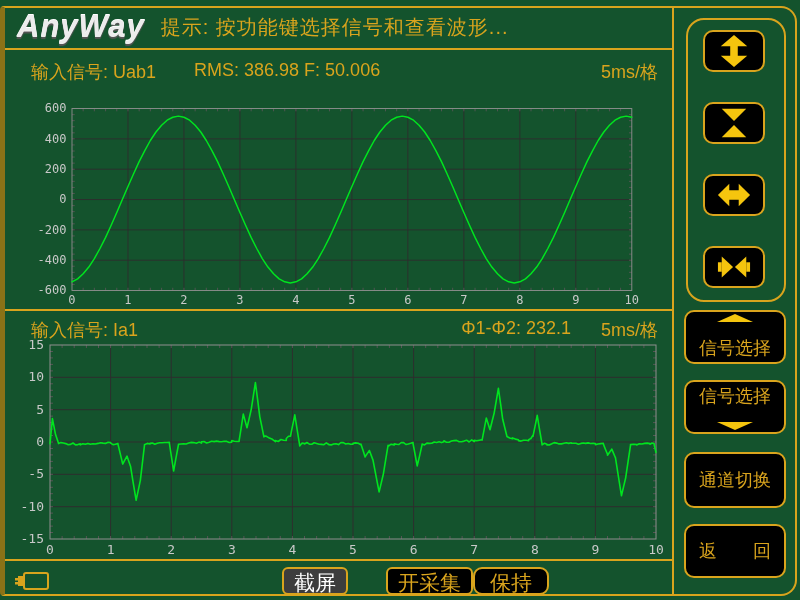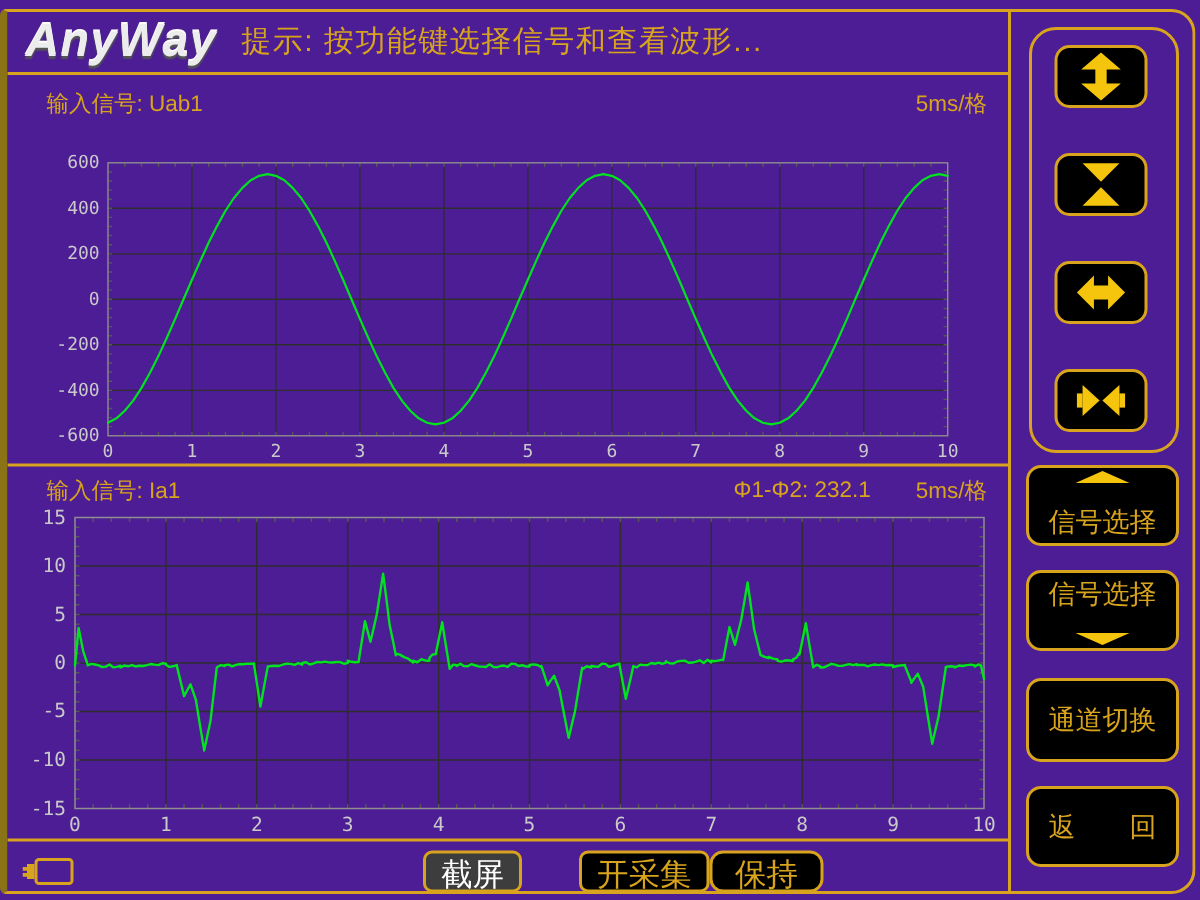--- a/index.html
+++ b/index.html
@@ -1,31 +1,31 @@
 <!DOCTYPE html>
 <html style="--accent: #d9a41d; --accent-bright: #f5c50e; --waveform-green: #00e41f; --grid-color: #2e2e2e; --frame-color: #8f8f8f; --tick-text-color: #c9c9c9; --active-button-bg: #3d3d3d;"><head>
 <meta charset="utf-8">
 <style>
   html,body{margin:0;padding:0;background:#000;}
   body{width:800px;height:600px;overflow:hidden;font-family:"Liberation Sans","DejaVu Sans",sans-serif;}
-  .screen{position:relative;width:800px;height:600px;background:#4c1d95;color:var(--accent,#d9a41d);}
+  .screen{position:relative;width:800px;height:600px;background:#14532d;color:var(--accent,#d9a41d);}
   .frame{position:absolute;top:6px;left:0;right:3px;bottom:4px;border:2px solid var(--accent,#d9a41d);
          border-left:5px solid #8a7217;border-radius:4px 16px 16px 4px;pointer-events:none;z-index:6;}
   .main{position:absolute;left:5px;top:6px;width:667px;height:588px;}
   
   .topbar{position:absolute;top:0;left:0;right:0;height:42px;border-bottom:2px solid var(--accent,#d9a41d);
           display:flex;align-items:center;}
   .logo{font-size:31px;font-weight:bold;font-style:italic;letter-spacing:1px;color:#ececec;
         text-shadow:0 -1px 0 #fff,0 2px 1px #555;padding-left:12px;}
   .prompt{font-size:20px;color:var(--accent,#d9a41d);margin-left:16px;letter-spacing:1px;white-space:pre;}
   
   .chart{position:absolute;left:0;right:0;}
   .chart1{top:44px;height:259px;border-bottom:2px solid var(--accent,#d9a41d);}
   .chart2{top:305px;height:248px;border-bottom:2px solid var(--accent,#d9a41d);}
-  .chart-header{position:absolute;left:26px;right:14px;display:flex;font-size:15px;white-space:pre;
+  .chart-header{position:absolute;left:26px;right:14px;display:flex;font-size:18px;white-space:pre;
                 color:var(--accent,#d9a41d);justify-content:space-between;}
   .chart1 .chart-header{top:10px;}
   .chart2 .chart-header{top:7px;}
   .chart-header .meas{margin-left:38px;}
   .chart-header .phase{margin-left:auto;}
   .chart1 .chart-header .tb{margin-left:auto;}
   .chart2 .chart-header .tb{margin-left:30px;}
   .chart-body{position:absolute;left:0;right:0;bottom:0;}
   .chart1 .chart-body{top:53px;}
   .chart2 .chart-body{top:28px;}
@@ -68,20 +68,21 @@
 
   <div class="main">
     <div class="topbar">
       <span class="logo">AnyWay</span>
       <span class="prompt">提示: 按功能键选择信号和查看波形...</span>
     </div>
 
     <section class="chart chart1">
       <div class="chart-header">
         <span class="sig">输入信号: Uab1</span>
+        <span class="meas">RMS: 386.98 F: 50.006</span>
         <span class="tb">5ms/格</span>
       </div>
       <div class="chart-body">
           <svg viewBox="0 0 667 223">
             <line x1="105.6" y1="6.0" x2="105.6" y2="203.0" stroke="#2e2e2e" stroke-width="1"></line>
             <line x1="166.2" y1="6.0" x2="166.2" y2="203.0" stroke="#2e2e2e" stroke-width="1"></line>
             <line x1="226.8" y1="6.0" x2="226.8" y2="203.0" stroke="#2e2e2e" stroke-width="1"></line>
             <line x1="287.4" y1="6.0" x2="287.4" y2="203.0" stroke="#2e2e2e" stroke-width="1"></line>
             <line x1="348.0" y1="6.0" x2="348.0" y2="203.0" stroke="#2e2e2e" stroke-width="1"></line>
             <line x1="408.6" y1="6.0" x2="408.6" y2="203.0" stroke="#2e2e2e" stroke-width="1"></line>

